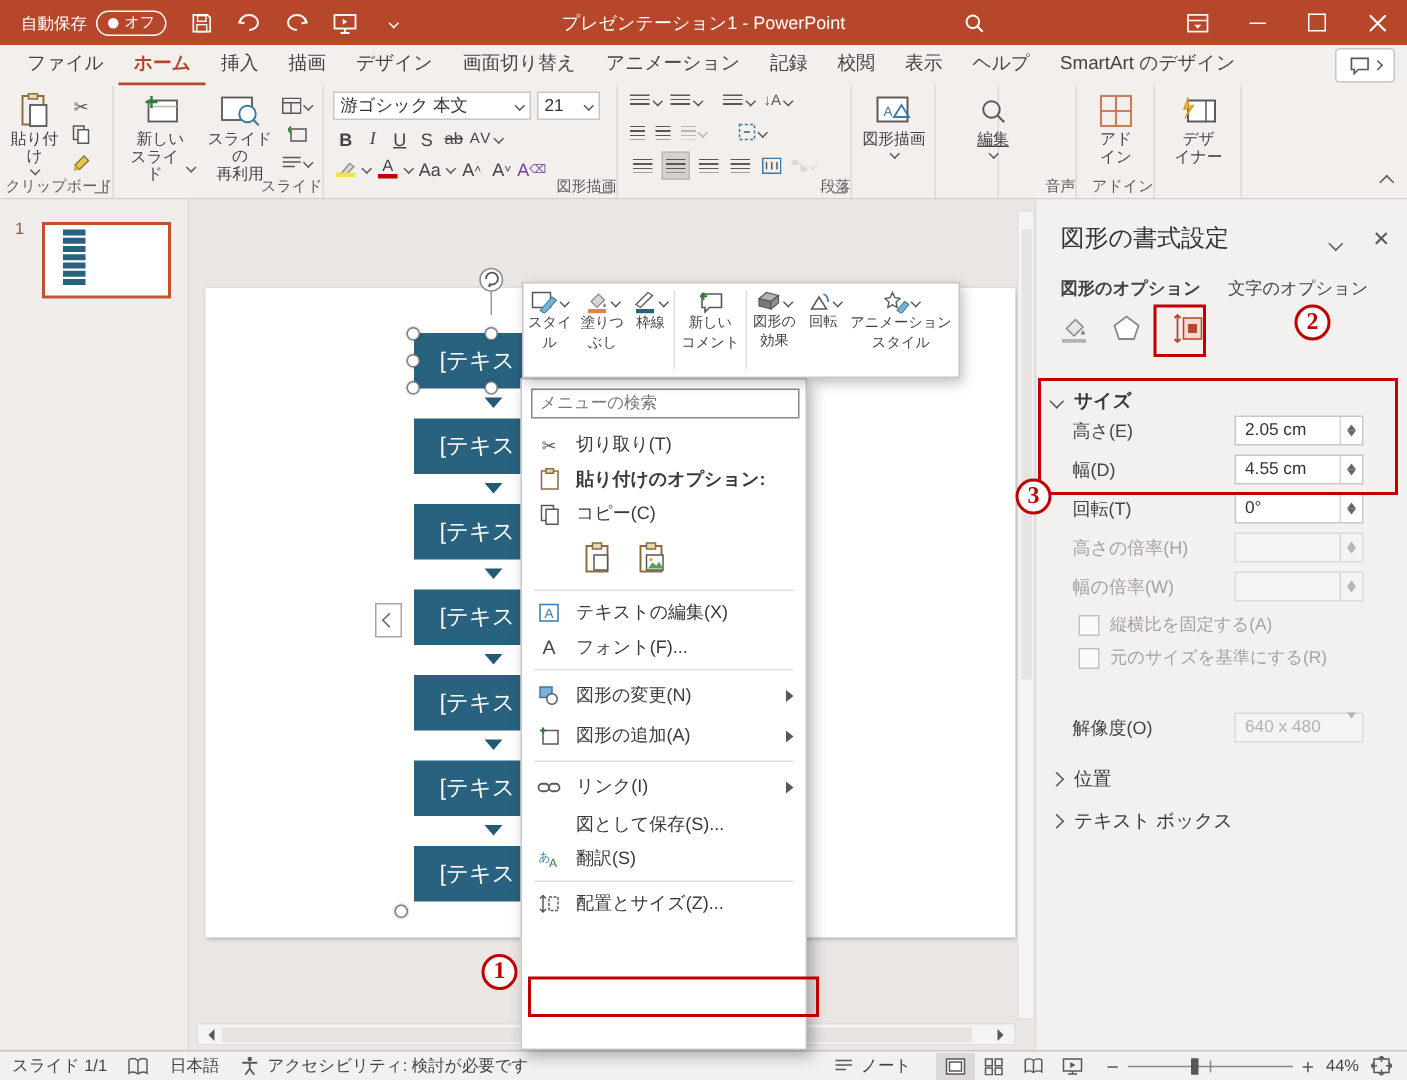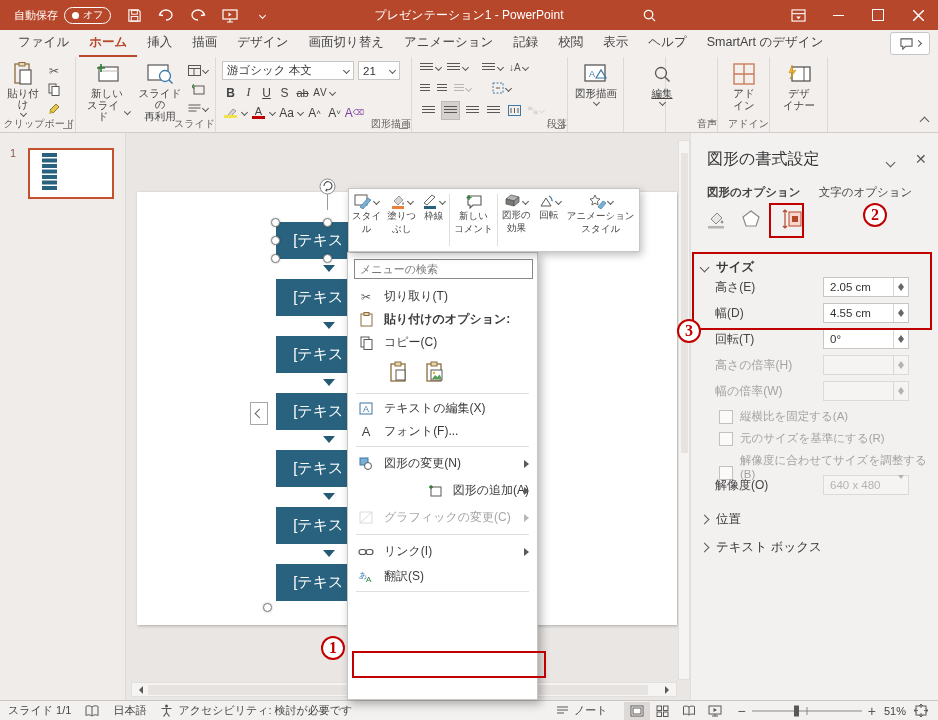--- a/index.html
+++ b/index.html
@@ -663,61 +663,64 @@
   <div class="cm-item" style="height:27px;">
     <span class="cm-ico">
         <svg width="14" height="13" viewBox="0 0 14 13">
           <rect x="1" y="1" width="8" height="7" fill="#7ab0d4" stroke="#3a79a8"></rect>
           <circle cx="9" cy="9" r="3.5" fill="#fff" stroke="#5a5856"></circle>
         </svg>
       </span>
     <span>図形の変更(N)</span>
     <span class="cm-sub"></span>
   </div>
-  <div class="cm-item" style="height:27px;justify-content:flex-end;">
+  <div class="cm-item" style="height:27px;">
     <span class="cm-ico">
         <svg width="14" height="13" viewBox="0 0 14 13">
           <rect x="3" y="3" width="10" height="9" fill="none" stroke="#5a5856"></rect>
           <path d="M3 1v4 M1 3h4" stroke="#2e7d32" stroke-width="1.3"></path>
         </svg>
       </span>
     <span>図形の追加(A)</span>
-    <span class="cm-sub"></span>
-  </div>
-  <div class="cm-item disabled" style="height:27px;">
-    <span class="cm-ico">
-        <svg width="14" height="13" viewBox="0 0 14 13">
-          <rect x="1" y="1" width="12" height="11" fill="none" stroke="#a8a6a4"></rect>
-          <path d="M1 12 l12 -11" stroke="#a8a6a4"></path>
-        </svg>
-      </span>
-    <span>グラフィックの変更(C)</span>
     <span class="cm-sub"></span>
   </div>
   <div class="cm-sep"></div>
   <div class="cm-item" style="height:27px;">
     <span class="cm-ico">
         <svg width="16" height="10" viewBox="0 0 16 10">
           <rect x="1" y="2.5" width="7" height="5" rx="2.5" fill="none" stroke="#5a5856" stroke-width="1.2"></rect>
           <rect x="8" y="2.5" width="7" height="5" rx="2.5" fill="none" stroke="#5a5856" stroke-width="1.2"></rect>
         </svg>
       </span>
     <span>リンク(I)</span>
     <span class="cm-sub"></span>
   </div>
   <div class="cm-item">
+    <span class="cm-ico"></span>
+    <span>図として保存(S)...</span>
+  </div>
+  <div class="cm-item">
     <span class="cm-ico">
         <svg width="15" height="13" viewBox="0 0 15 13">
           <text x="0" y="8" font-size="8" fill="#2f7cb5">あ</text>
           <text x="7" y="12" font-size="8" fill="#2e7d32">A</text>
         </svg>
       </span>
     <span>翻訳(S)</span>
   </div>
   <div class="cm-sep"></div>
+  <div class="cm-item">
+    <span class="cm-ico">
+        <svg width="14" height="13" viewBox="0 0 14 13">
+          <path d="M3 1v11 M1 3l2-2 2 2 M1 10l2 2 2-2" fill="none" stroke="#5a5856"></path>
+          <rect x="7" y="2" width="6" height="9" fill="none" stroke="#5a5856" stroke-dasharray="2 1"></rect>
+        </svg>
+      </span>
+    <span>配置とサイズ(Z)...</span>
+  </div>
 </div>
 
 <div id="fmtpanel" class="ab">
   <div id="fmt-title" class="ab">図形の書式設定</div>
   <span class="ab" style="left:196px;top:22px;"><span class="chev" style="color:#5a5856;"></span></span>
   <span class="ab" style="left:224px;top:18px;font-size:14px;color:#5a5856;">✕</span>
 
   <div class="ab flex" style="left:16px;top:52px;gap:18px;">
     <span class="fmt-tab sel">図形のオプション</span>
     <span class="fmt-tab">文字のオプション</span>
@@ -794,24 +797,20 @@
   </div>
 
   <div class="cbrow" style="top:276px;">
     <span class="cb"></span>
     <span>縦横比を固定する(A)</span>
   </div>
   <div class="cbrow" style="top:298px;">
     <span class="cb"></span>
     <span>元のサイズを基準にする(R)</span>
   </div>
-  <div class="cbrow" style="top:320px;">
-    <span class="cb"></span>
-    <span>解像度に合わせてサイズを調整する(B)</span>
-  </div>
 
   <div class="prow" style="top:342px;">解像度(O)</div>
   <div class="pfld dis2" style="top:342px;">
     <span style="color:#b5b3b1;">640 x 480</span>
     <span style="margin-left:auto;margin-right:4px;"><span class="tri-dn"></span></span>
   </div>
 
   <div class="sect" style="top:378px;">
     <span class="chev right" style="color:#5a5856;"></span>
     <span>位置</span>
@@ -874,21 +873,21 @@
   </span>
   <span class="st" style="margin-left:10px;font-size:14px;color:#5a5856;">−</span>
   <span class="st" style="margin-left:6px;">
     <svg width="110" height="14" viewBox="0 0 110 14">
         <line x1="0" y1="7" x2="110" y2="7" stroke="#8a8886"></line>
         <line x1="55" y1="3" x2="55" y2="11" stroke="#8a8886"></line>
         <rect x="42" y="1.5" width="5" height="11" fill="#5a5856"></rect>
       </svg>
   </span>
   <span class="st" style="margin-left:6px;font-size:14px;color:#5a5856;">+</span>
-  <span class="st" style="margin-left:8px;">51%</span>
+  <span class="st" style="margin-left:8px;">44%</span>
   <span class="st" style="margin-left:8px;margin-right:10px;">
     <svg width="14" height="13" viewBox="0 0 14 13">
         <rect x="2" y="2" width="10" height="9" fill="none" stroke="#5a5856"></rect>
         <path d="M7 0v4 M5 2l2-2 2 2 M7 13V9 M5 11l2 2 2-2 M0 6.5h4 M2 4.5l-2 2 2 2 M14 6.5h-4 M12 4.5l2 2-2 2" stroke="#5a5856" fill="none" stroke-width=".9"></path>
       </svg>
   </span>
 </div>
 
 <div class="ann-rect" style="left:352px;top:651px;width:190px;height:23px;z-index:45;"></div>
 <div class="ann-rect" style="left:769px;top:203px;width:31px;height:31px;"></div>

